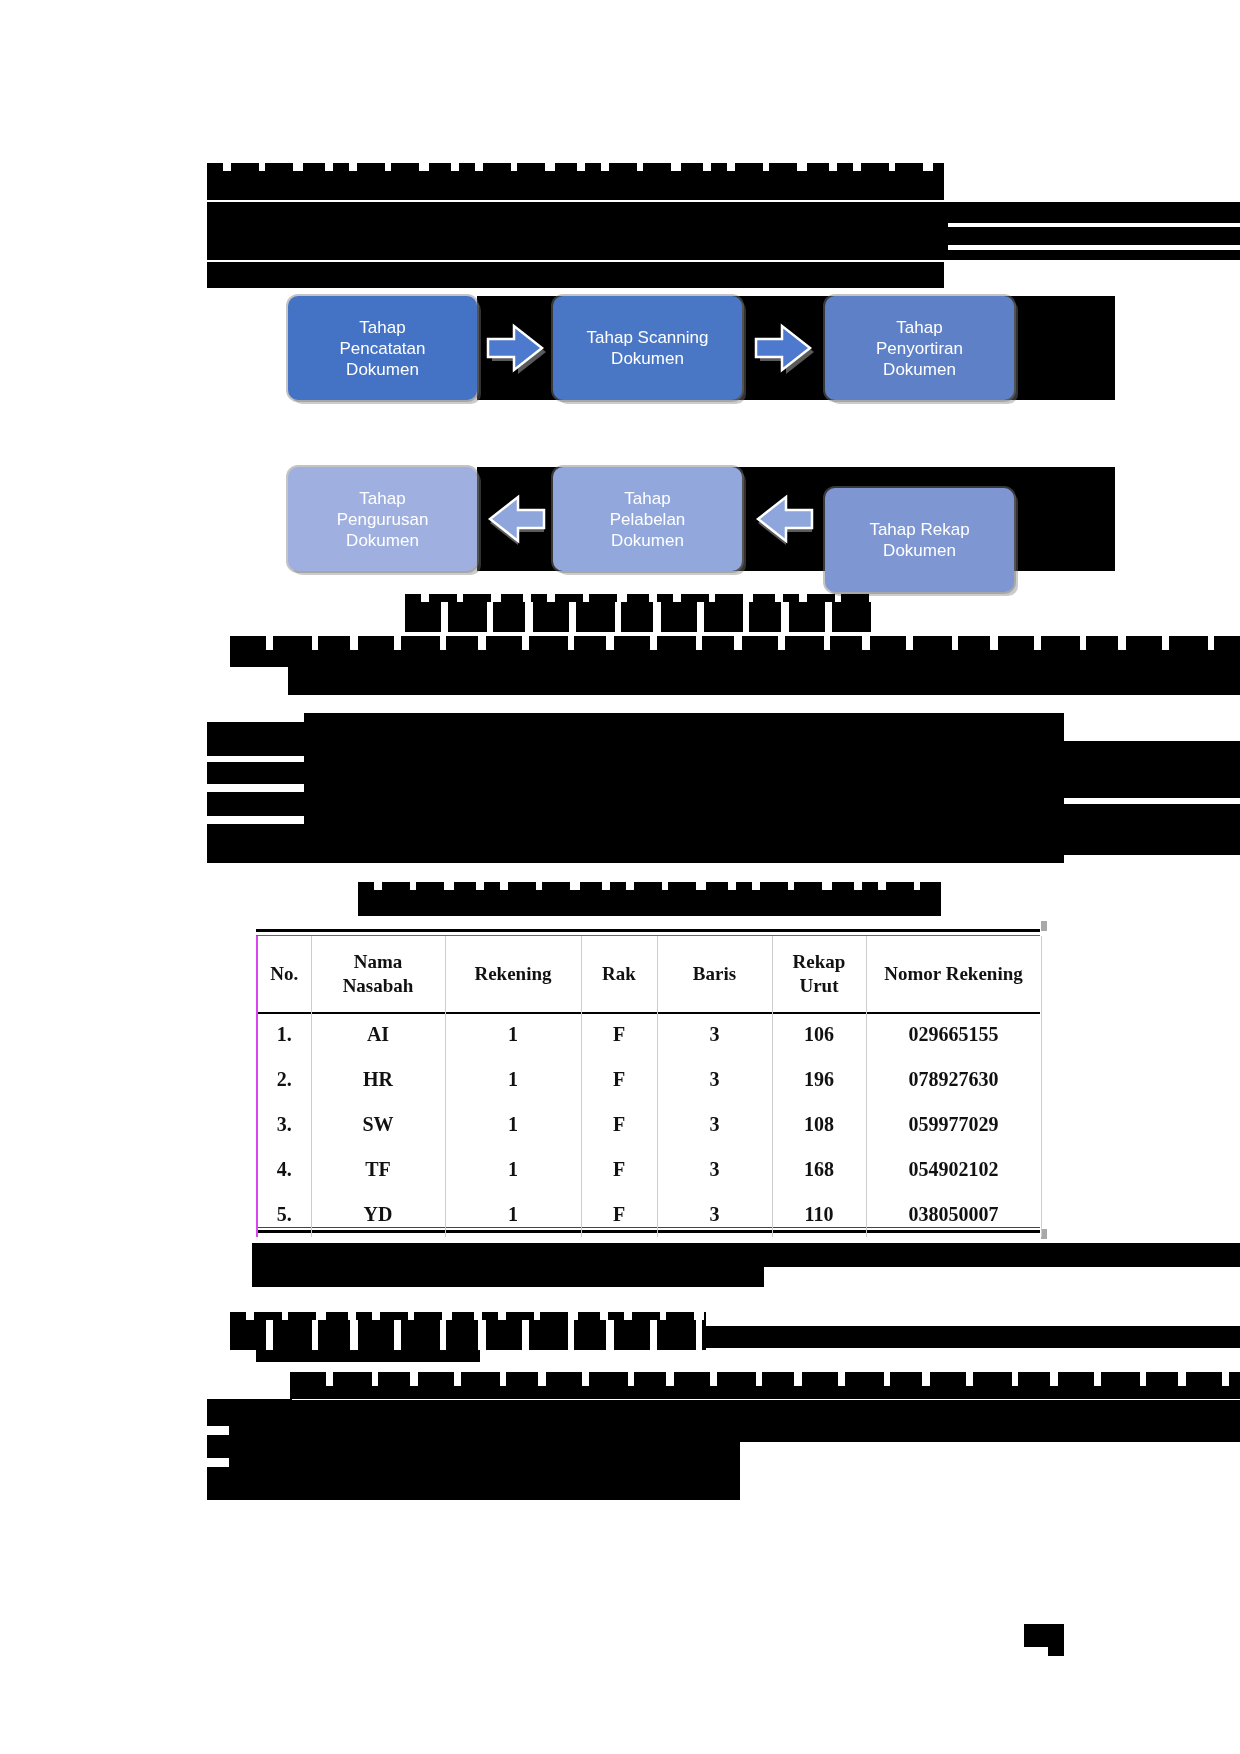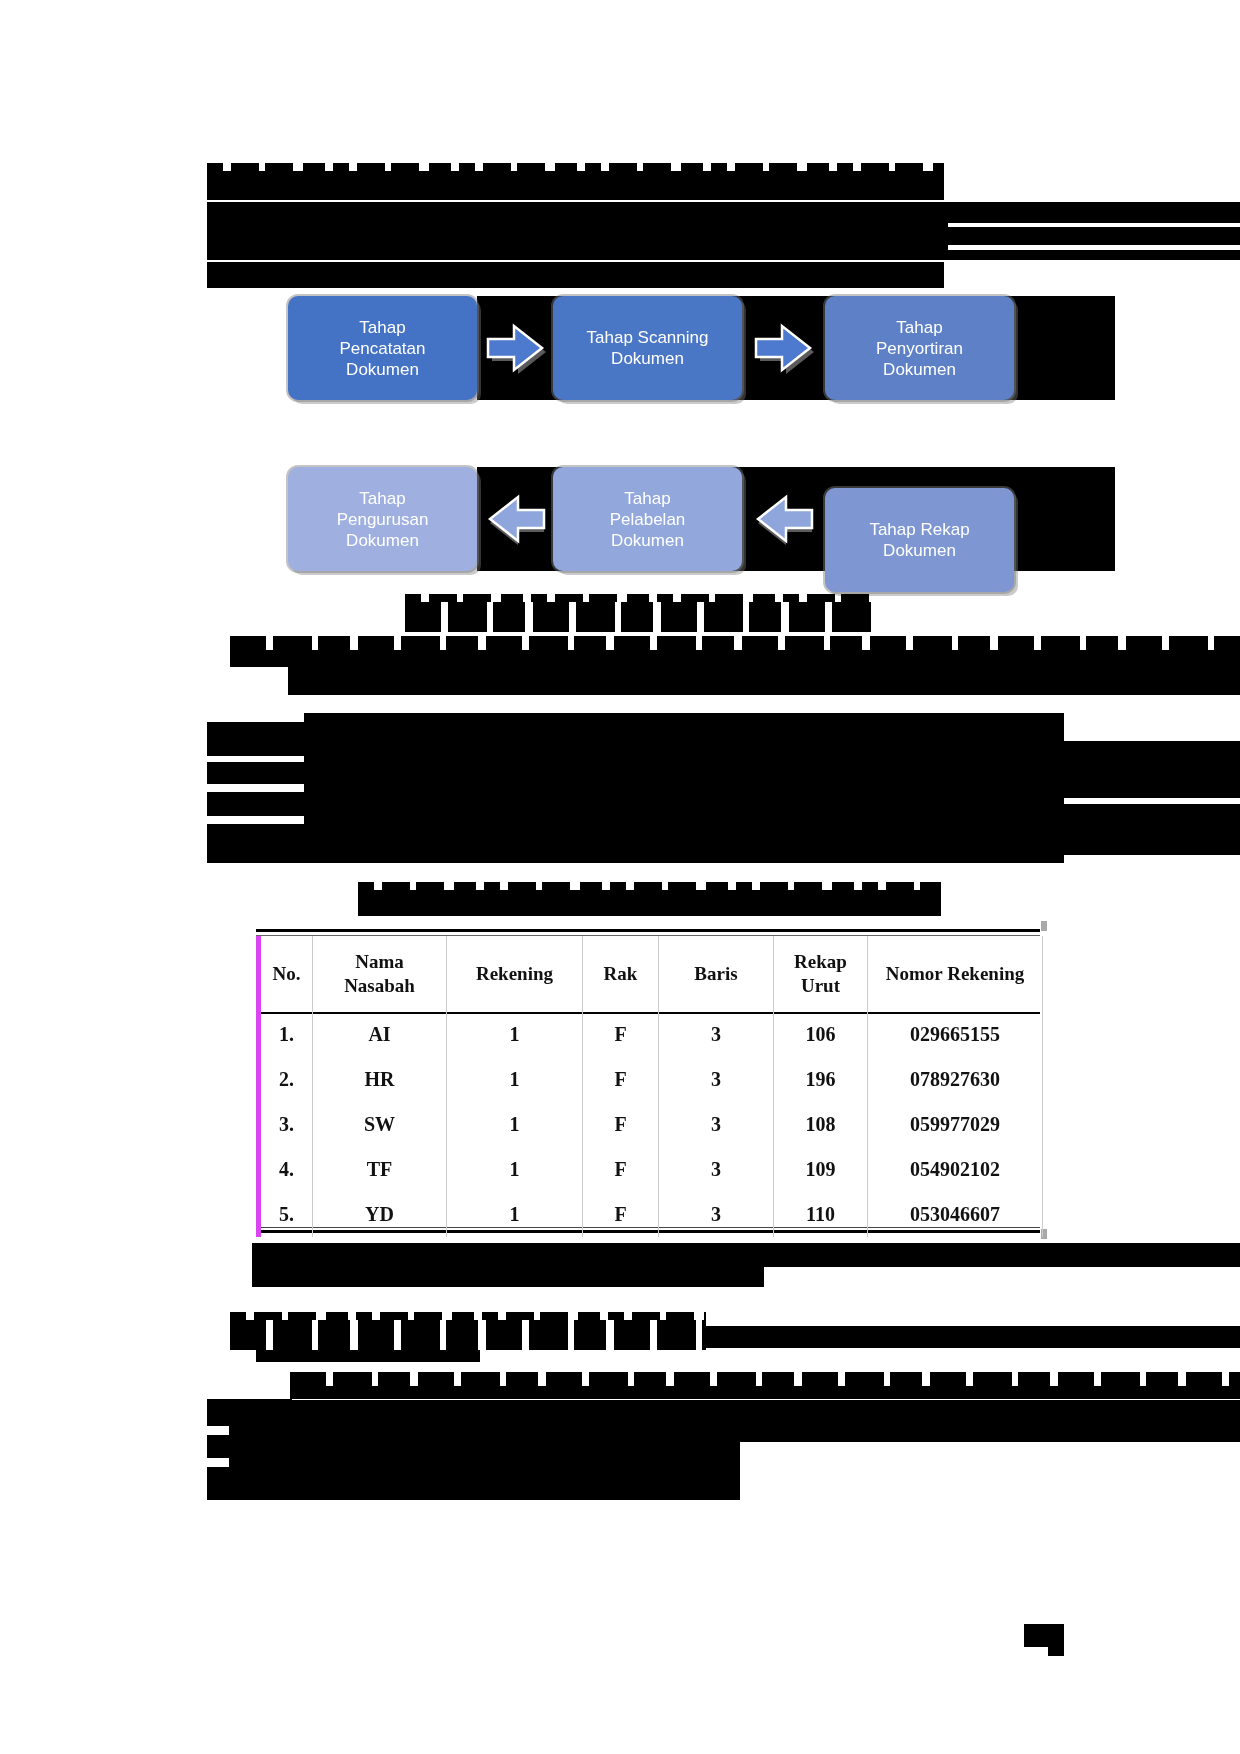--- a/index.html
+++ b/index.html
@@ -37,21 +37,21 @@
     white-space:pre-line;
     box-shadow:0 0 0 2px rgba(125,125,125,.45), 4px 4px 0 rgba(125,125,125,.40);
   }
   .fig-arrow{position:absolute;width:64px;height:56px;}
   
   .rule{position:absolute;}
   .data-table{
     position:absolute;left:256px;top:936px;width:784px;
     border-collapse:collapse;table-layout:fixed;
     font-family:"Liberation Serif", serif;color:#111;
-    border-left:5px solid #d946ef;
+    border-left:2px solid #d946ef;
   }
   .data-table th{
     font-size:19px;font-weight:bold;text-align:center;vertical-align:middle;
     padding:0 10px;height:76px;border-right:1px solid #cccccc;line-height:1.25;
   }
   .data-table td{
     font-size:20px;text-align:center;vertical-align:middle;
     height:43px;border-right:1px solid #cccccc;font-weight:bold;
   }
   .data-table td.bold{font-weight:bold;}
@@ -180,31 +180,31 @@
         <td>3</td>
         <td>108</td>
         <td>059977029</td>
       </tr>
       <tr>
         <td class="bold">4.</td>
         <td>TF</td>
         <td>1</td>
         <td>F</td>
         <td>3</td>
-        <td>109</td>
+        <td>168</td>
         <td>054902102</td>
       </tr>
       <tr>
         <td class="bold">5.</td>
         <td>YD</td>
         <td>1</td>
         <td>F</td>
         <td>3</td>
         <td>110</td>
-        <td>053046607</td>
+        <td>038050007</td>
       </tr>
     </tbody>
   </table>
 
   <div class="redact" style="left:252px;top:1243px;width:988px;height:24px;"></div>
   <div class="redact" style="left:252px;top:1267px;width:512px;height:20px;"></div>
 
   <div class="redact bumps gappy" style="left:230px;top:1320px;width:476px;height:30px;"></div>
   <div class="redact" style="left:706px;top:1326px;width:534px;height:22px;"></div>
   <div class="redact" style="left:256px;top:1350px;width:224px;height:12px;"></div>

